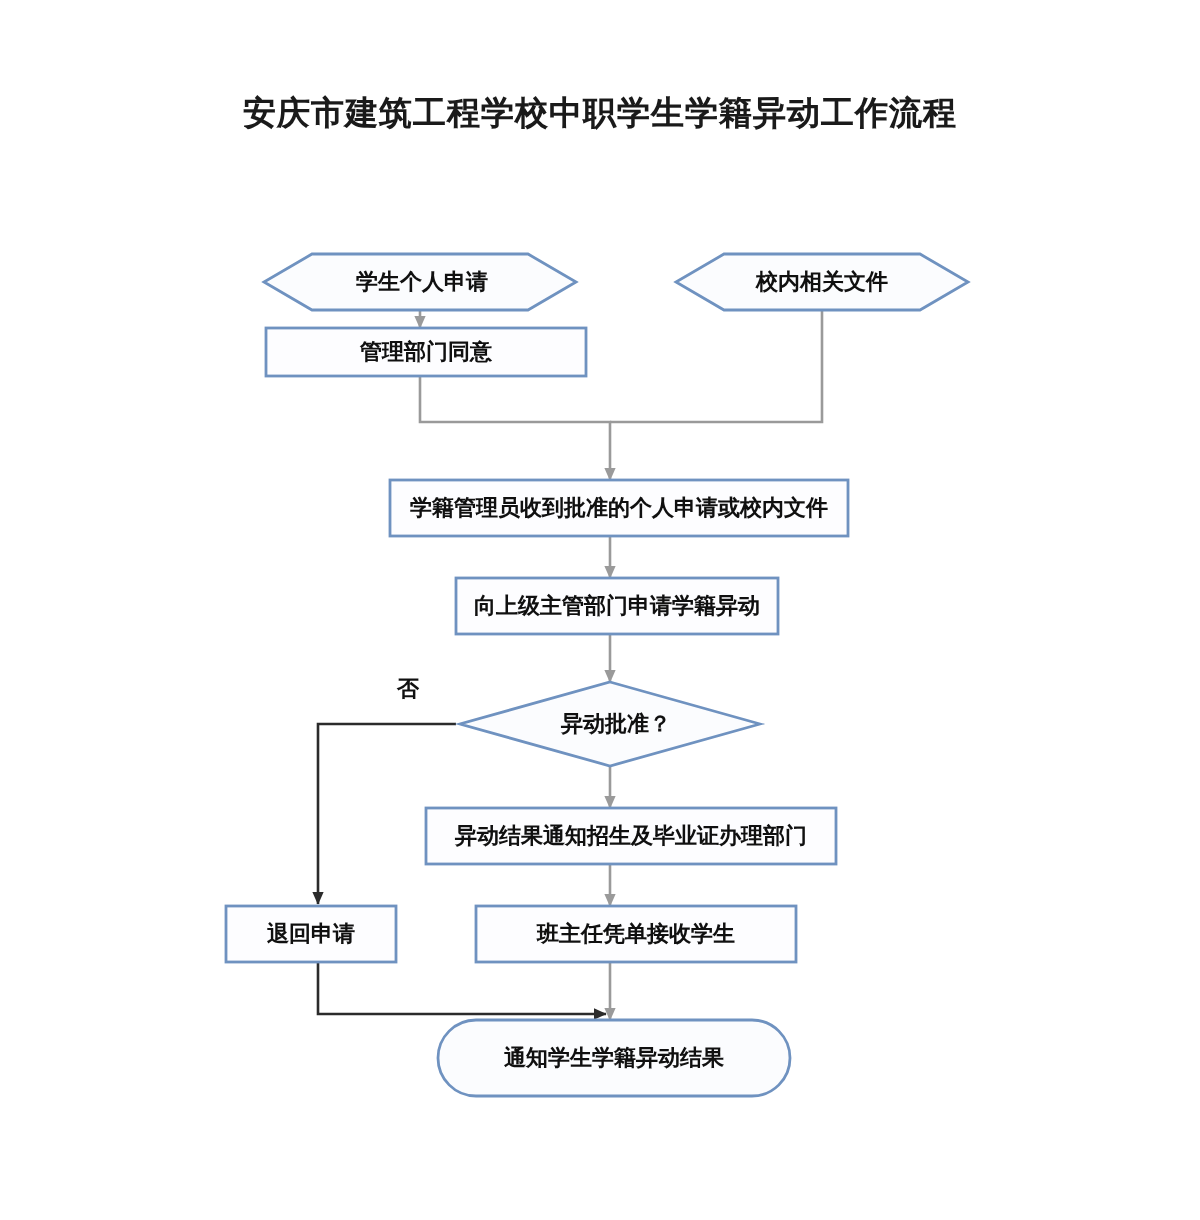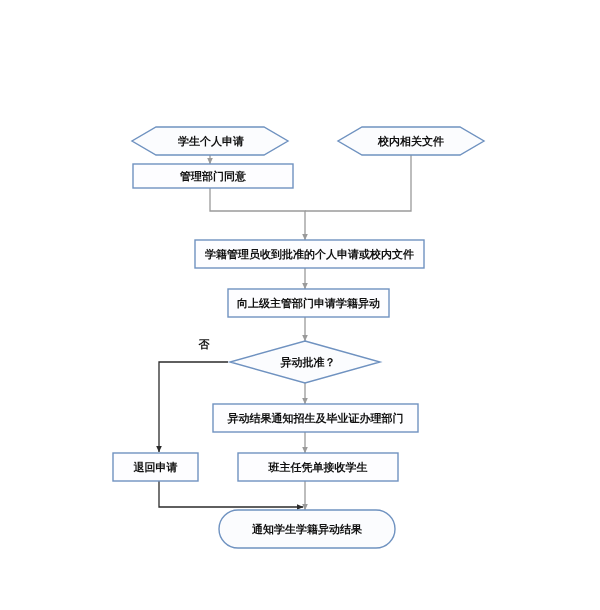--- a/index.html
+++ b/index.html
@@ -71,20 +71,21 @@
     fill: #101010;
     text-anchor: middle;
     dominant-baseline: middle;
   }
 </style>
 </head>
 <body>
 
 <div id="page">
 
+  <div class="chart-title">安庆市建筑工程学校中职学生学籍异动工作流程</div>
 
   <svg id="flow" viewBox="0 0 600 610">
     <defs>
       <marker id="arrow-grey" viewBox="0 0 10 10" refX="8.5" refY="5" markerWidth="5.5" markerHeight="5.5" orient="auto-start-reverse">
         <path d="M 0 1 L 9 5 L 0 9 z" fill="#9a9a9a"></path>
       </marker>
       <marker id="arrow-dark" viewBox="0 0 10 10" refX="8.5" refY="5" markerWidth="5.5" markerHeight="5.5" orient="auto-start-reverse">
         <path d="M 0 1 L 9 5 L 0 9 z" fill="#2b2b2b"></path>
       </marker>
     </defs>

